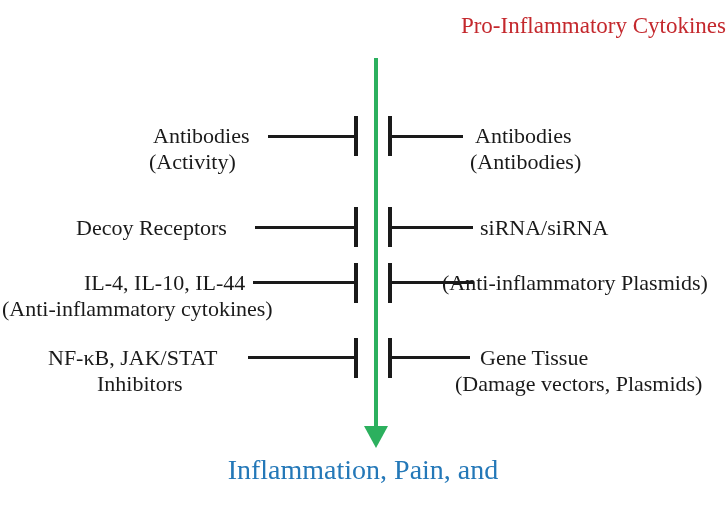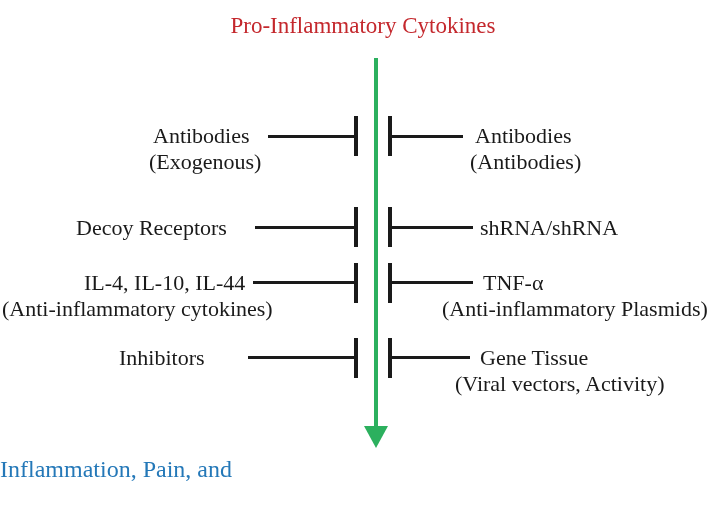--- a/index.html
+++ b/index.html
@@ -6,111 +6,111 @@
   .diagram {
     position:relative;
     width:726px; height:516px;
     background:#ffffff;
     font-family:"Liberation Serif", serif;
     color:#1a1a1a;
     overflow:hidden;
   }
   .title {
     position:absolute; top:13px; left:0; right:0;
-    text-align:center;
+    text-align:right;
     font-size:23px;
     color:#c4282d;
     white-space:nowrap;
   }
   .label {
     position:absolute;
     font-size:22px;
     line-height:26px;
     white-space:nowrap;
   }
   .hline {
     position:absolute; height:3px;
     background:#1a1a1a;
   }
   .vbar {
     position:absolute; width:4px; height:40px;
     background:#1a1a1a;
   }
   .outcome {
     position:absolute; top:455px; left:0; right:0;
-    text-align:left;
-    font-size:24px;
+    text-align:center;
+    font-size:28px;
     line-height:29px;
     color:#2478b8;
     white-space:nowrap;
   }
   .arrow-svg { position:absolute; left:0; top:0; }
 </style>
 </head>
 <body>
 
 <div class="diagram">
 
   <div class="title">Pro-Inflammatory Cytokines</div>
 
   <svg class="arrow-svg" width="726" height="516">
     <line x1="376" y1="58" x2="376" y2="430" stroke-width="4" stroke="#2cb05e"></line>
     <polygon points="376,448 364,426 388,426" fill="#2cb05e"></polygon>
   </svg>
 
   <div class="label" style="left:153px; top:123px">
     <div>Antibodies</div>
-    <div style="margin-left:-4px">(Exogenous)</div>
+    <div style="margin-left:-4px">(Activity)</div>
   </div>
   <div class="hline" style="left:268px; top:135px; width:88px"></div>
   <div class="vbar" style="left:354px; top:116px"></div>
 
   <div class="label" style="left:76px; top:215px">
     <div>Decoy Receptors</div>
   </div>
   <div class="hline" style="left:255px; top:226px; width:101px"></div>
   <div class="vbar" style="left:354px; top:207px"></div>
 
   <div class="label" style="left:84px; top:270px">
     <div>IL-4, IL-10, IL-44</div>
     <div style="margin-left:-82px">(Anti-inflammatory cytokines)</div>
   </div>
   <div class="hline" style="left:253px; top:281px; width:103px"></div>
   <div class="vbar" style="left:354px; top:263px"></div>
 
   <div class="label" style="left:48px; top:345px">
-    <div style="margin-left:71px">Inhibitors</div>
+    <div>NF-κB, JAK/STAT</div>
+    <div style="margin-left:49px">Inhibitors</div>
   </div>
   <div class="hline" style="left:248px; top:356px; width:108px"></div>
   <div class="vbar" style="left:354px; top:338px"></div>
 
   <div class="vbar" style="left:388px; top:116px"></div>
   <div class="hline" style="left:390px; top:135px; width:73px"></div>
   <div class="label" style="left:475px; top:123px">
     <div>Antibodies</div>
     <div style="margin-left:-5px">(Antibodies)</div>
   </div>
 
   <div class="vbar" style="left:388px; top:207px"></div>
   <div class="hline" style="left:390px; top:226px; width:83px"></div>
   <div class="label" style="left:480px; top:215px">
-    <div>shRNA/shRNA</div>
+    <div>siRNA/siRNA</div>
   </div>
 
   <div class="vbar" style="left:388px; top:263px"></div>
   <div class="hline" style="left:390px; top:281px; width:83px"></div>
   <div class="label" style="left:483px; top:270px">
-    <div>TNF-α</div>
     <div style="margin-left:-41px">(Anti-inflammatory Plasmids)</div>
   </div>
 
   <div class="vbar" style="left:388px; top:338px"></div>
   <div class="hline" style="left:390px; top:356px; width:80px"></div>
   <div class="label" style="left:480px; top:345px">
     <div>Gene Tissue</div>
-    <div style="margin-left:-25px">(Viral vectors, Activity)</div>
+    <div style="margin-left:-25px">(Damage vectors, Plasmids)</div>
   </div>
 
   <div class="outcome">
     <div>Inflammation, Pain, and</div>
   </div>
 
 </div>
 
 </body></html>

